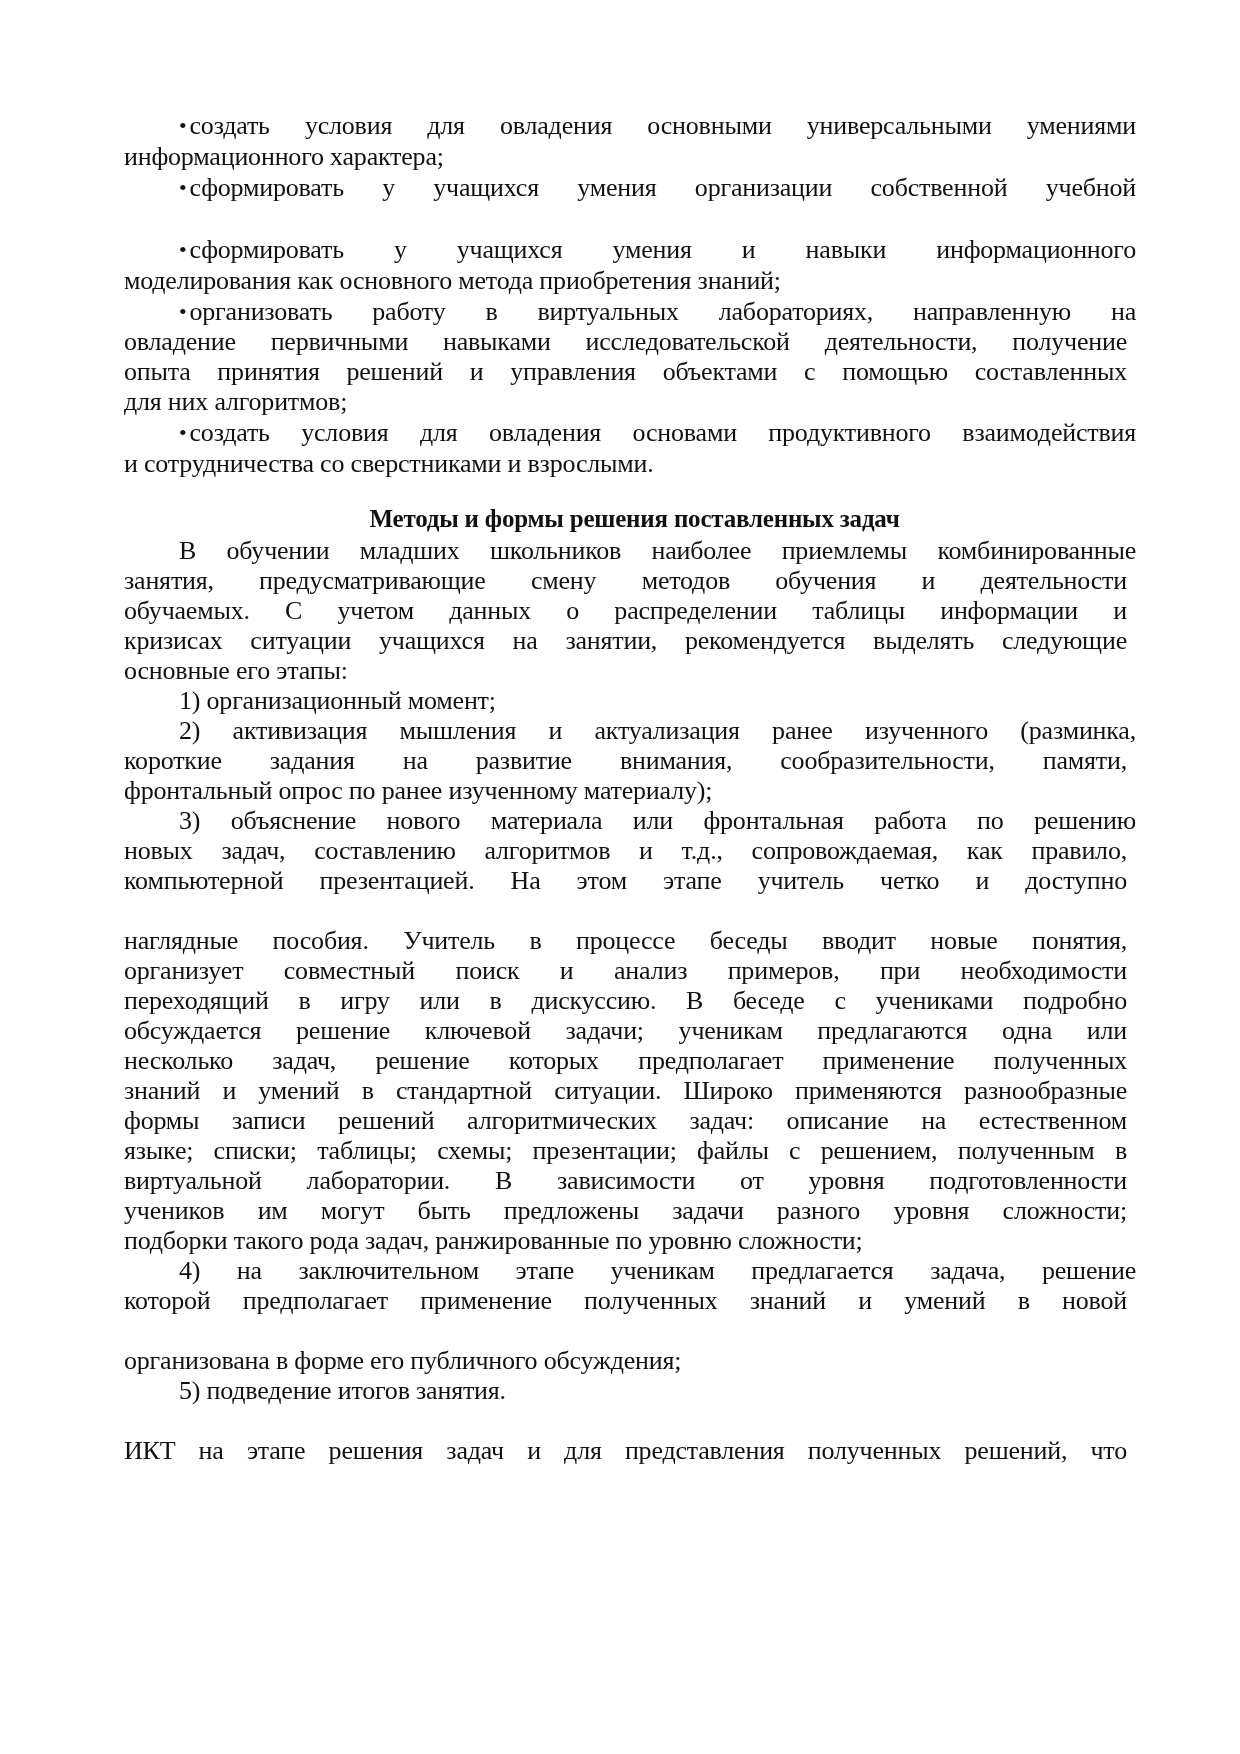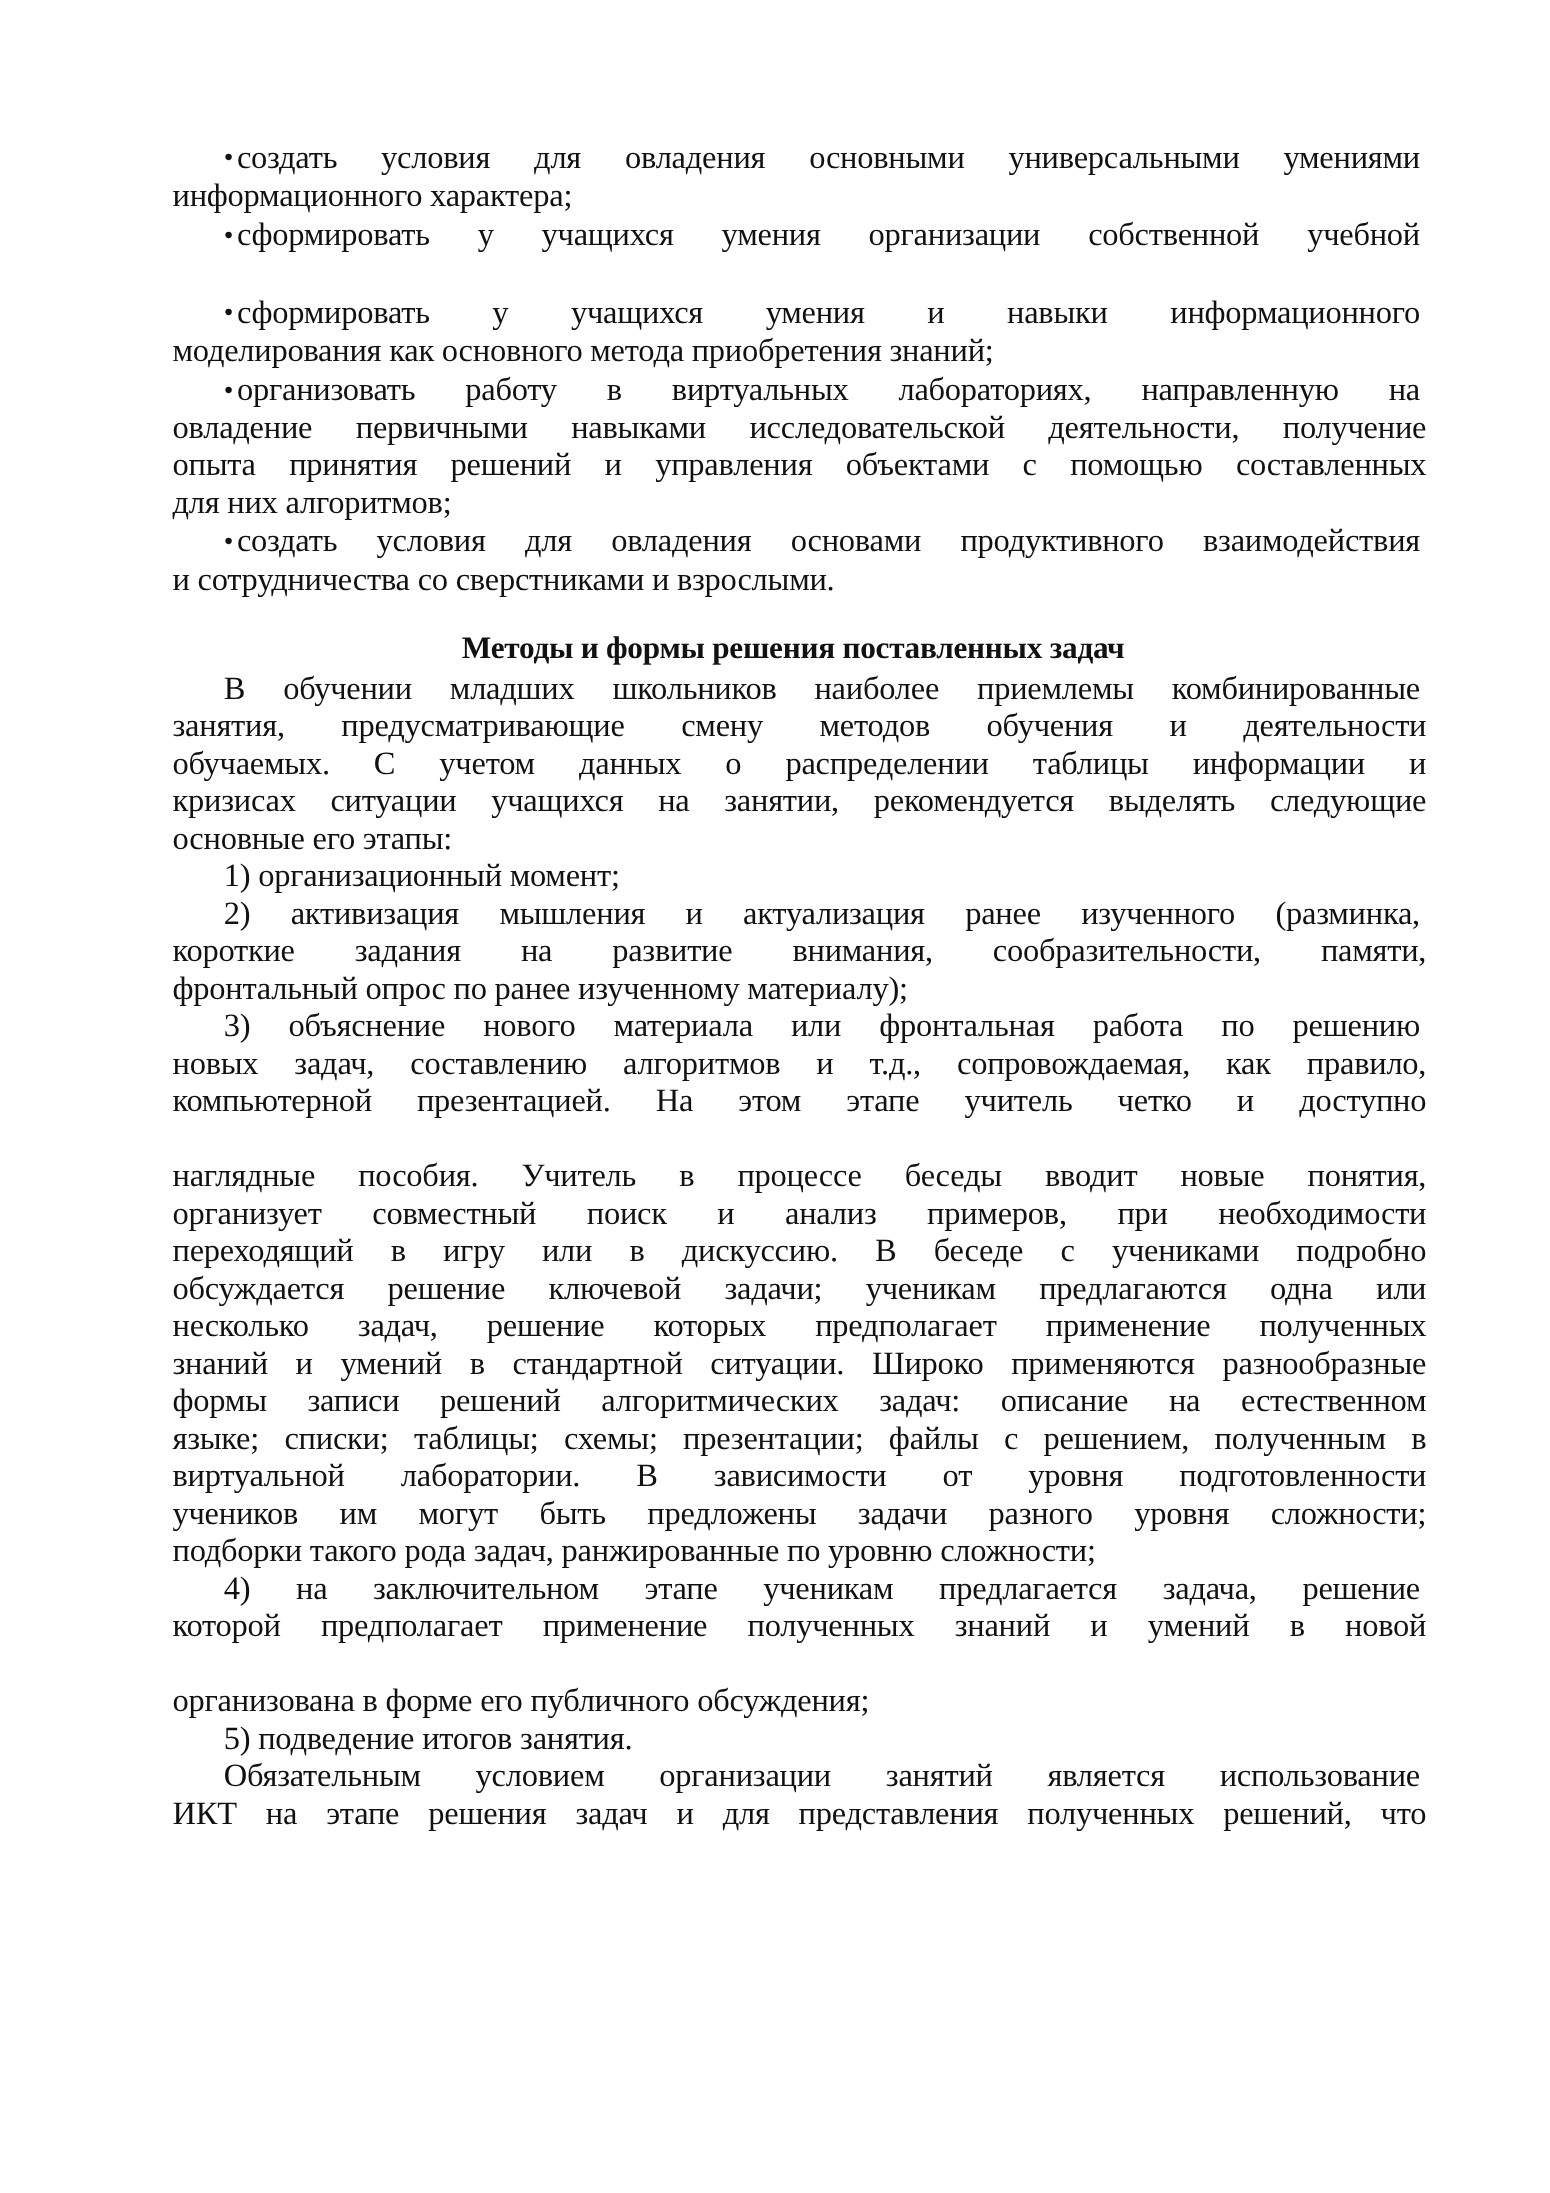--- a/index.html
+++ b/index.html
@@ -5,21 +5,21 @@
   html, body { margin: 0; padding: 0; background: #ffffff; }
   body { width: 1240px; height: 1754px; position: relative; overflow: hidden; }
   .page {
     position: absolute; left: 0; top: 0; width: 1240px; height: 1754px;
     background: #ffffff;
     font-family: "Liberation Serif", "DejaVu Serif", serif;
     color: #111111;
   }
   .line {
     position: absolute;
-    left: 138px;
+    left: 124px;
     width: 1003px;
     font-size: 26px;
     line-height: 30px;
     height: 30px;
     white-space: nowrap;
     letter-spacing: -0.2px;
   }
   .line.just {
     text-align: justify;
     text-align-last: justify;
@@ -85,16 +85,15 @@
   <div class="line just" style="top:1166px">виртуальной   лаборатории.   В   зависимости   от   уровня   подготовленности</div>
   <div class="line just" style="top:1196px">учеников  им  могут  быть  предложены  задачи  разного  уровня  сложности;</div>
   <div class="line" style="top:1226px">подборки такого рода задач, ранжированные по уровню сложности;</div>
 
   <div class="line just indent" style="top:1256px">4)  на  заключительном  этапе  ученикам  предлагается  задача,  решение</div>
   <div class="line just" style="top:1286px">которой  предполагает  применение  полученных  знаний  и  умений  в  новой</div>
   <div class="line" style="top:1346px">организована в форме его публичного обсуждения;</div>
 
   <div class="line indent" style="top:1376px">5) подведение итогов занятия.</div>
 
-  <div class="line just indent" style="top:1406px">Обязательным   условием   организации   занятий   является   использование</div>
   <div class="line just" style="top:1436px">ИКТ  на  этапе  решения  задач  и  для  представления  полученных  решений,  что</div>
 
 </div>
 
 </body></html>

